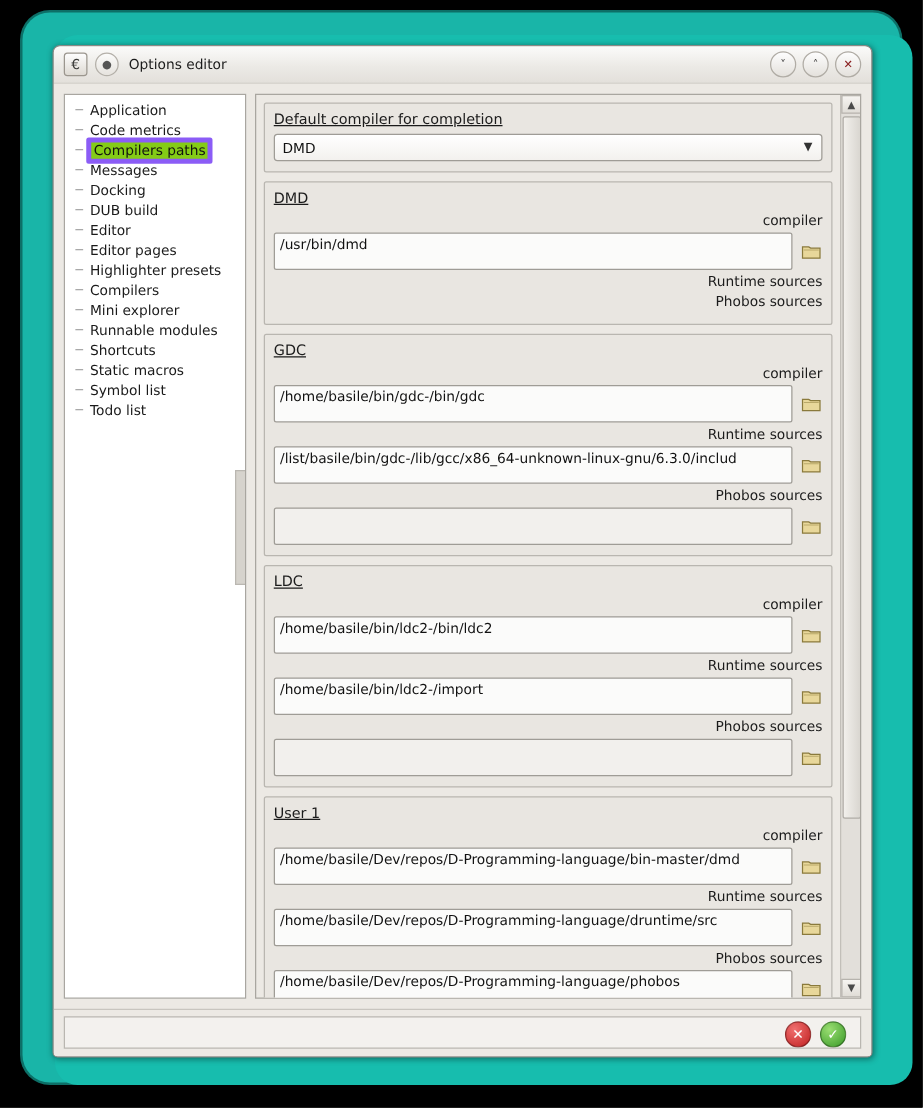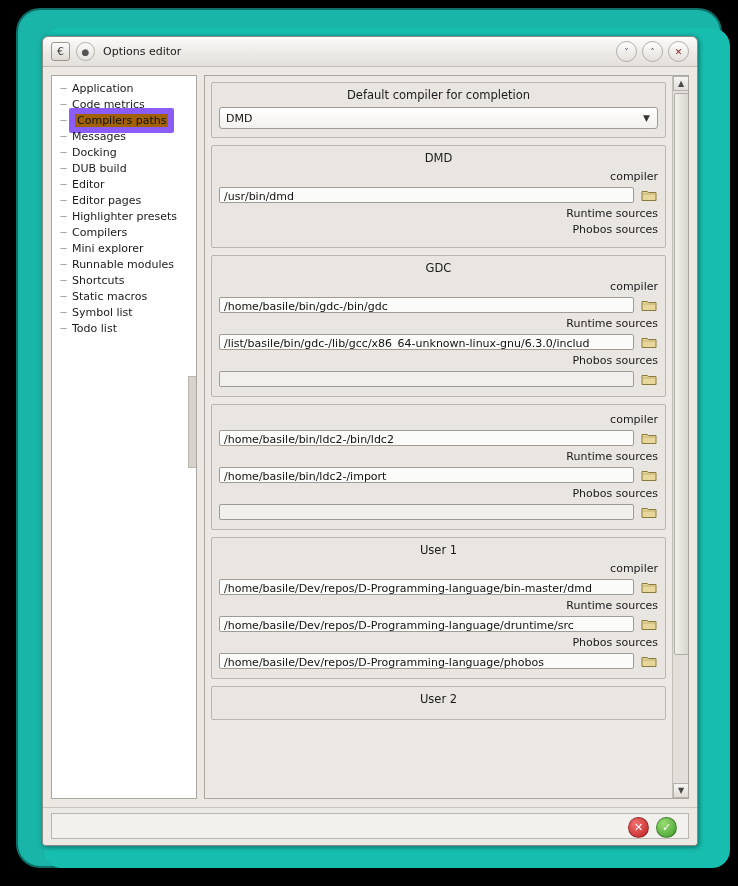--- a/index.html
+++ b/index.html
@@ -129,22 +129,22 @@
   }
   .tree-dash {
     width: 11px;
     color: #9a9a9a;
     font-size: 10px;
     flex-shrink: 0;
     text-align: center;
   }
   .tree-label { padding: 0 3px; border-radius: 2px; text-align: center; }
   .tree-item.selected .tree-label {
-    background: #a16207;
-    border: 6px solid #8b5cf6;
+    background: #84cc16;
+    border: 4px solid #8b5cf6;
     padding: 0 2px;
     color: #111;
   }
 
   
   .opts-wrap {
     flex: 1;
     border: 1px solid #a9a6a0;
     background: #ece9e4;
     position: relative;
@@ -160,24 +160,24 @@
   }
   .group {
     border: 1px solid #b9b6b0;
     background: #e9e6e1;
     border-radius: 2px;
     margin-bottom: 7px;
     padding: 5px 7px 8px 7px;
     box-sizing: border-box;
   }
   .group-title {
-    text-align: center;
     font-size: 11.5px;
     color: #1b1b1b;
     margin-bottom: 5px;
+    text-decoration: underline;
   }
   .field-label {
     text-align: right;
     font-size: 11px;
     color: #1b1b1b;
     margin: 3px 0 3px 0;
   }
   .combo {
     width: 100%;
     height: 22px;
@@ -198,21 +198,21 @@
     font-size: 9px;
     color: #333;
   }
   .row {
     display: flex;
     align-items: center;
     gap: 6px;
   }
   .txt {
     flex: 1;
-    height: 16px;
+    height: 30px;
     background: #fbfbfa;
     border: 1px solid #9f9c96;
     border-radius: 2px;
     font-size: 11px;
     color: #111;
     padding: 0 4px;
     box-sizing: border-box;
     line-height: 18px;
     white-space: nowrap;
     overflow: hidden;
@@ -445,20 +445,21 @@
               <div class="folder-btn">
                 <svg width="16" height="14" viewBox="0 0 16 14">
                     <path d="M1 3.5 L1 12.5 L15 12.5 L15 4.5 L7.5 4.5 L6 3.5 Z" fill="#e8d79a" stroke="#8a7a3c" stroke-width="1"></path>
                     <path d="M2 6 L14 6" stroke="#b9a869" stroke-width="0.8"></path>
                   </svg>
               </div>
             </div>
           </div>
 
           <div class="group">
+            <div class="group-title">LDC</div>
             <div class="field-label">compiler</div>
             <div class="row">
               <div class="txt">/home/basile/bin/ldc2-/bin/ldc2</div>
               <div class="folder-btn">
                 <svg width="16" height="14" viewBox="0 0 16 14">
                     <path d="M1 3.5 L1 12.5 L15 12.5 L15 4.5 L7.5 4.5 L6 3.5 Z" fill="#e8d79a" stroke="#8a7a3c" stroke-width="1"></path>
                     <path d="M2 6 L14 6" stroke="#b9a869" stroke-width="0.8"></path>
                   </svg>
               </div>
             </div>

